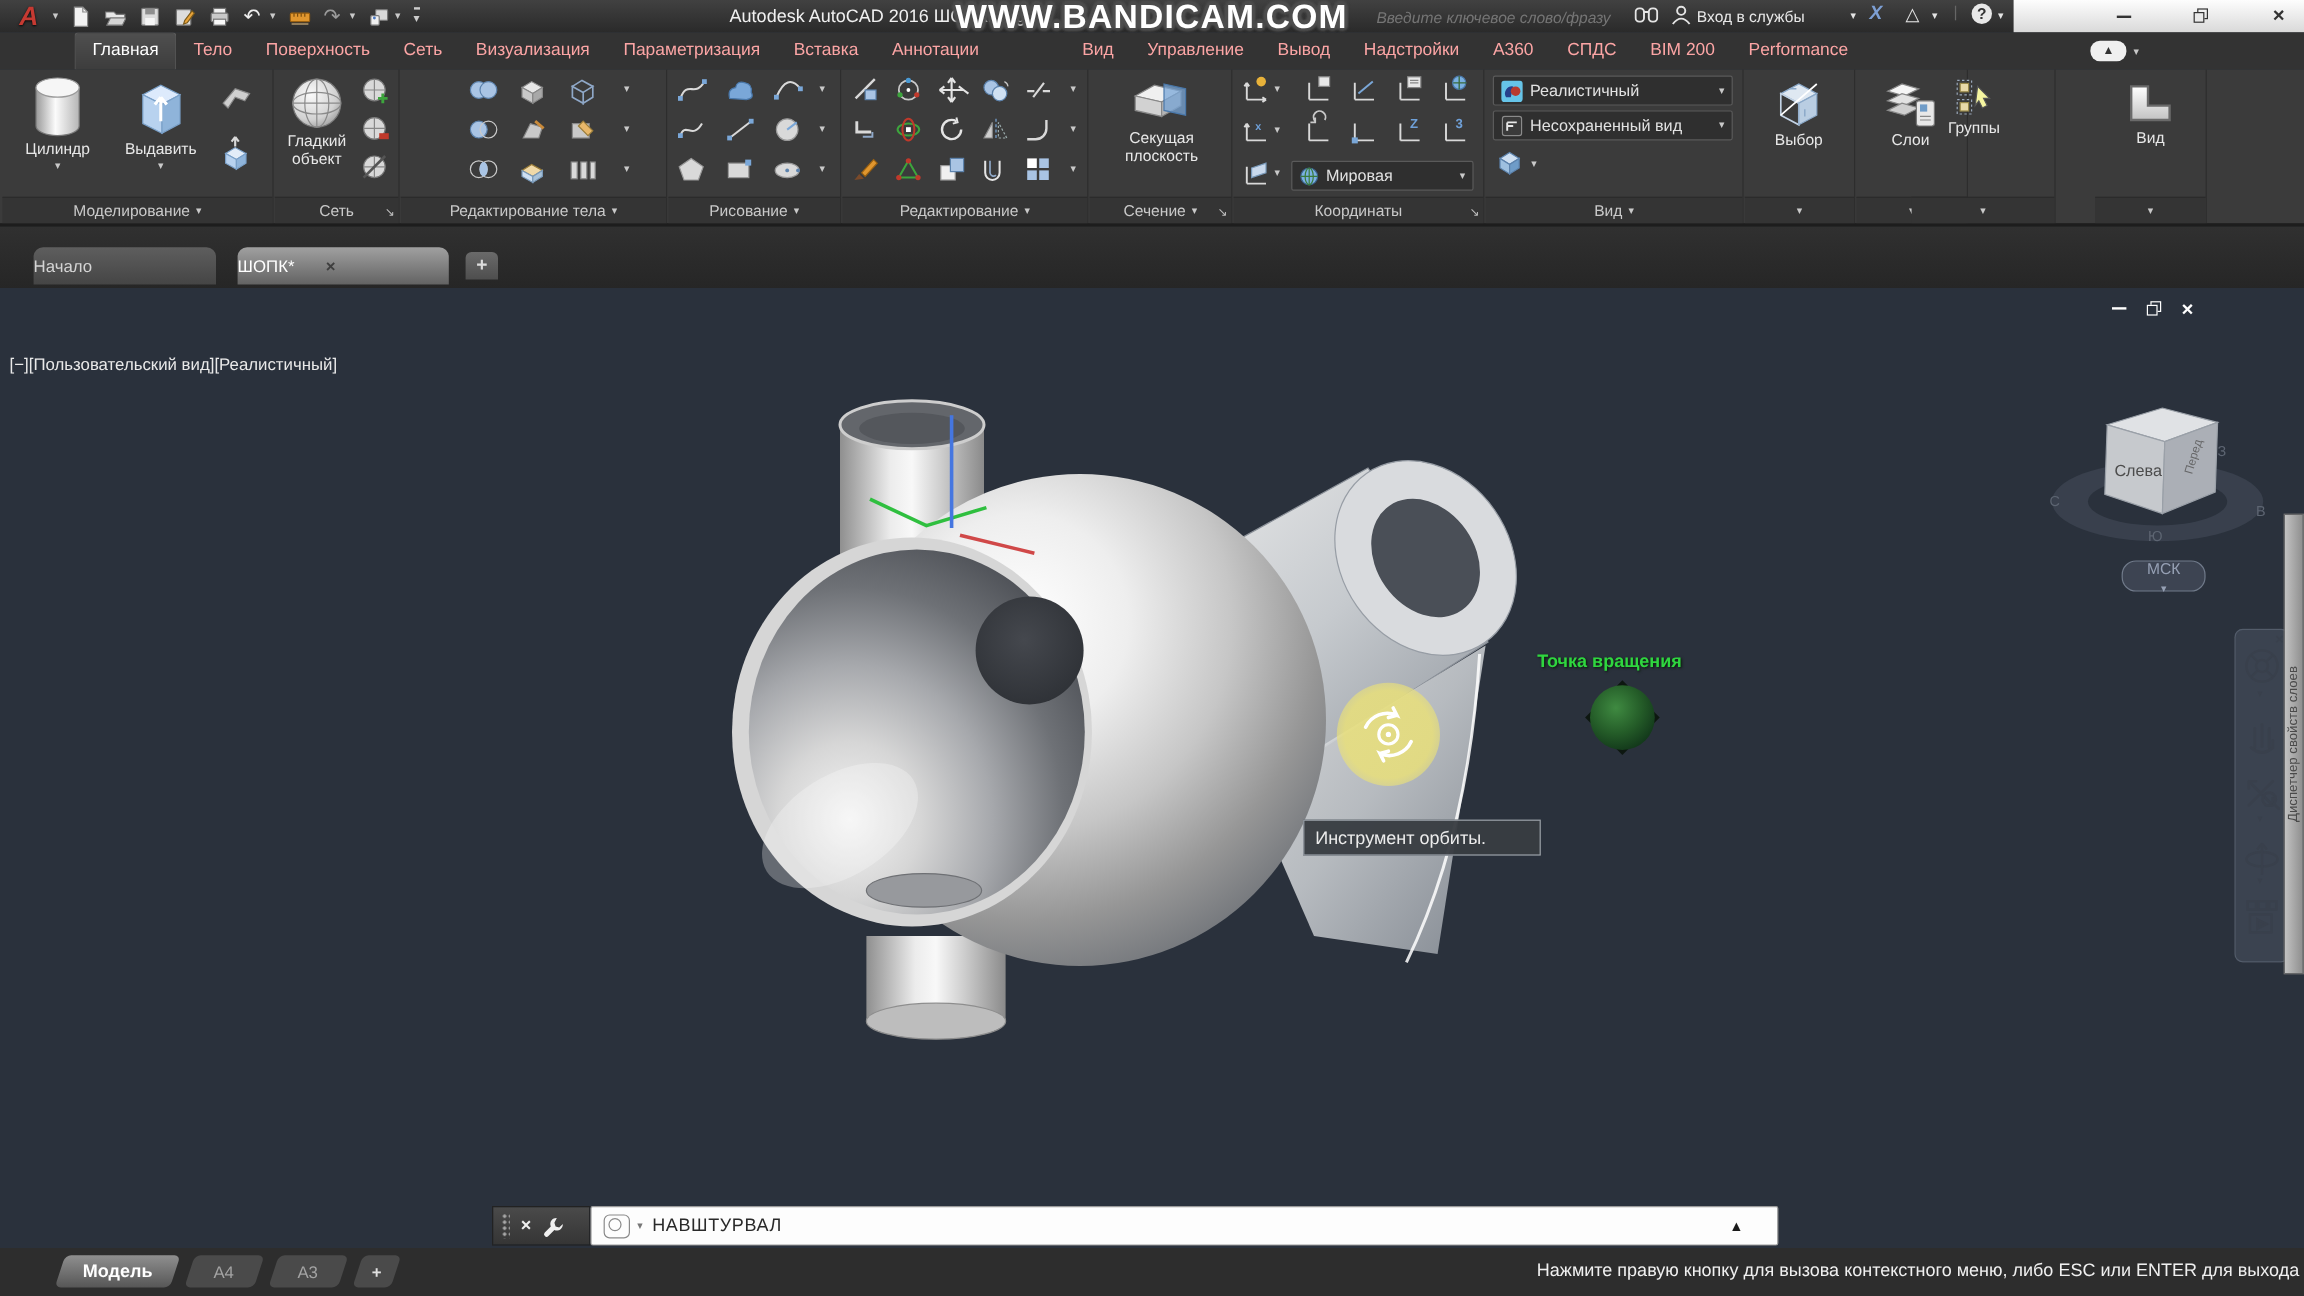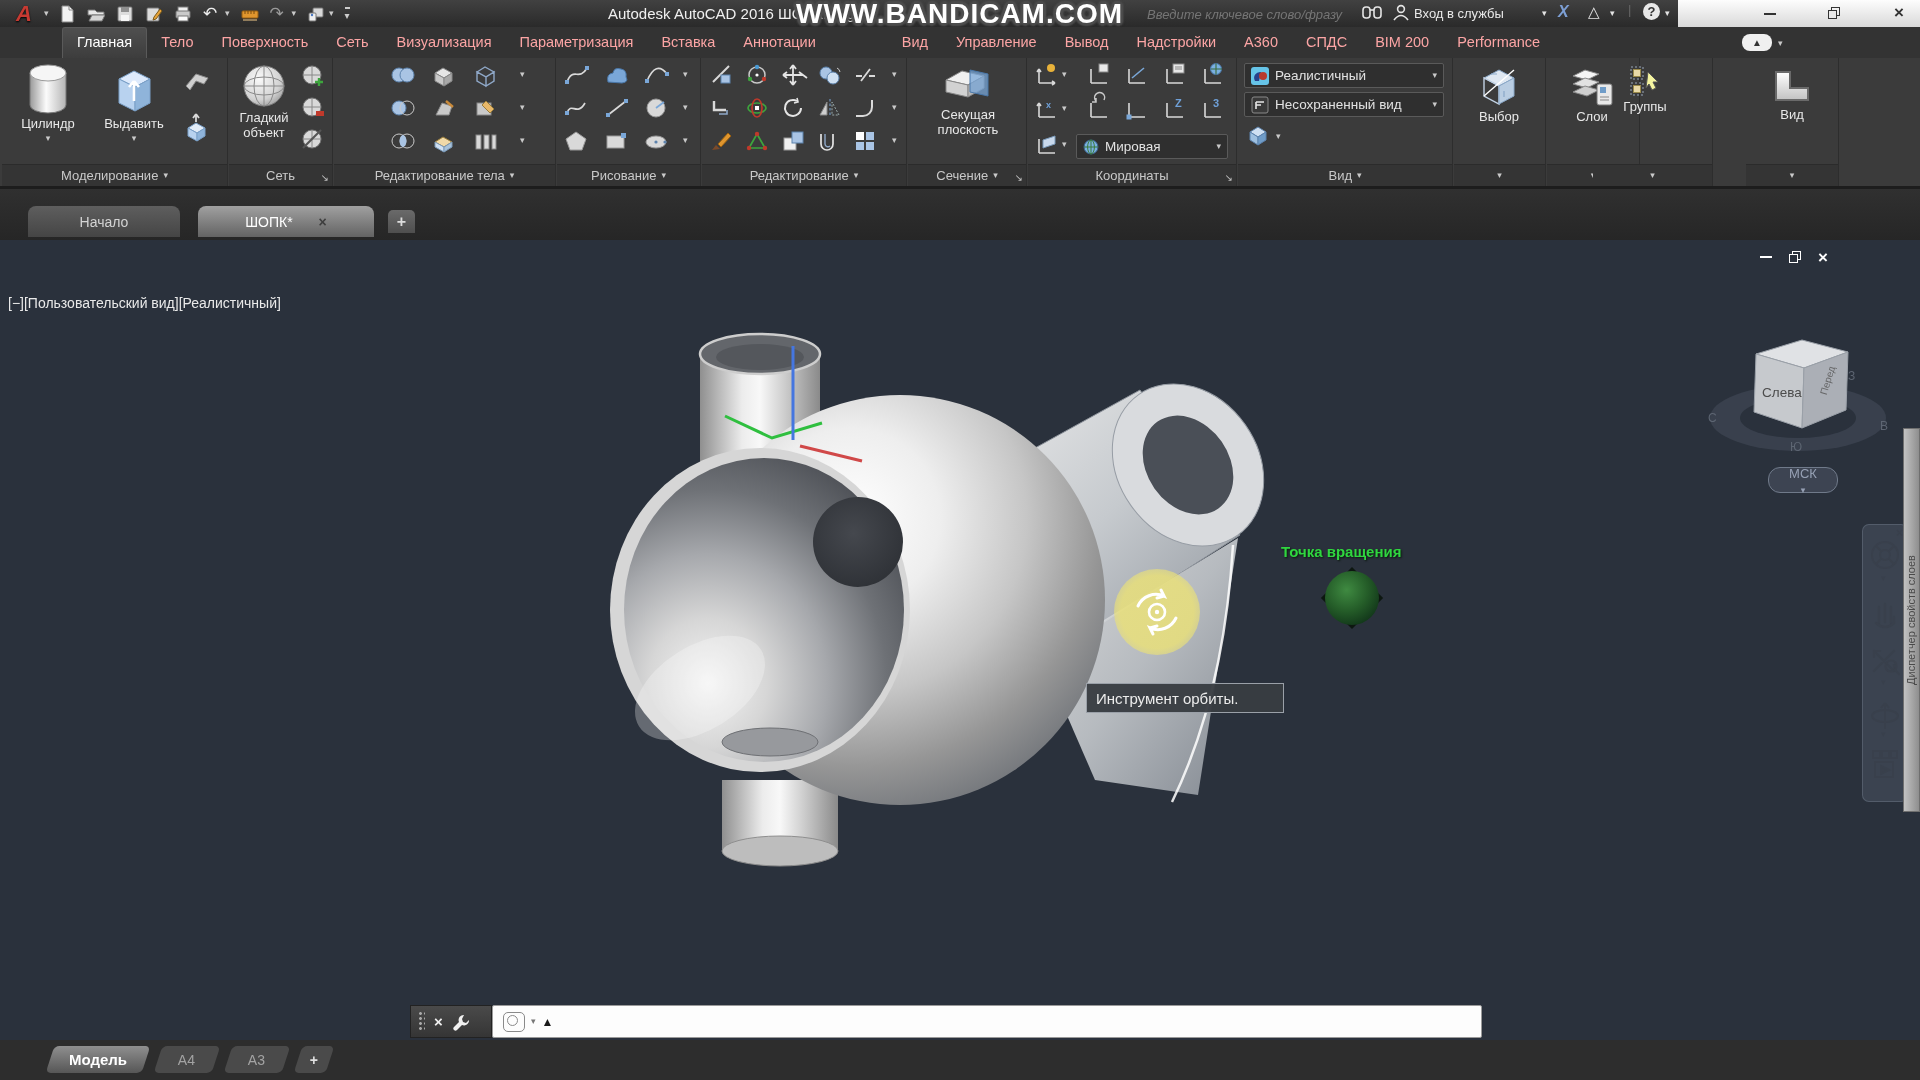--- a/index.html
+++ b/index.html
@@ -45,21 +45,21 @@
   .plabel{position:absolute;bottom:0;left:0;right:0;height:21px;background:#343434;border-top:1px solid #2b2b2b;
     color:#c9c9c9;font-size:13px;display:flex;align-items:center;justify-content:center;gap:5px;}
   .launcher{position:absolute;right:3px;bottom:3px;font-size:10px;color:#bdbdbd;}
   .bigbtn{position:absolute;display:flex;flex-direction:column;align-items:center;gap:2px;color:#e8e8e8;font-size:13px;text-align:center;line-height:1.15;}
   .ddrow{position:absolute;height:25px;background:#2f2f2f;border:1px solid #5a5a5a;border-radius:2px;display:flex;align-items:center;gap:6px;padding:0 6px;box-sizing:border-box;color:#e2e2e2;font-size:13.5px;}
   .ddrow .chev{margin-left:auto;}
   svg text{font-family:"Liberation Sans",sans-serif;}
 
   
   .filetabs{position:absolute;left:0;top:189px;width:1920px;height:51px;background:linear-gradient(#303030,#262626);}
-  .ftab{position:absolute;top:17px;height:31px;border-radius:8px 8px 0 0;display:flex;align-items:center;justify-content:center;font-size:14px;}
+  .ftab{position:absolute;top:17px;height:31px;border-radius:8px 8px 0 0;display:flex;align-items:center;font-size:14px;}
   .ftab-close{margin-left:26px;color:#3e3e3e;font-size:14px;font-weight:bold;}
   .ftab-plus{position:absolute;top:21px;width:27px;height:23px;background:linear-gradient(#6a6a6a,#4e4e4e);border-radius:5px 5px 0 0;
     color:#dcdcdc;font-size:16px;font-weight:bold;display:flex;align-items:center;justify-content:center;}
 
   
   .viewport{position:absolute;left:0;top:240px;width:1920px;height:800px;background:#2a313c;overflow:hidden;}
   .vp-label{position:absolute;left:8px;top:10px;color:#e9e9e9;font-size:14px;margin-top:45px;}
   .vp-ctrls{position:absolute;left:1760px;top:9px;display:flex;gap:17px;color:#fff;align-items:center;height:16px;}
   .pivot-label{position:absolute;left:1281px;top:303px;color:#2fd63f;font-weight:bold;font-size:15px;text-shadow:1px 1px 2px #0b1a0c;}
   .pivot-ball{position:absolute;left:1322px;top:328px;width:60px;height:60px;}
@@ -820,32 +820,34 @@
     <div class="cmd-left">
       <span class="grip"></span>
       <span class="cmd-x">×</span>
       <svg width="18" height="18">
         <path d="M12,2 a5,5 0 0 0 -5,7 L2,14 a2,2 0 0 0 3,3 L10,12 a5,5 0 0 0 7,-5 l-3,3 -3,-1 -1,-3 z" fill="#f0f0f0"></path>
         </svg>
     </div>
     <div class="cmd-field">
       <span class="cmd-icon"></span>
       <span class="chev" style="color:#777;">▾</span>
+      <input class="cmd-input" value="НАВШТУРВАЛ" style="">
       <span class="cmd-up">▲</span>
     </div>
   </div>
 
   <div class="statusbar">
     <div class="stab active" style="left:50px;width:96px;">
       <span>Модель</span>
       </div>
     <div class="stab idle" style="left:158px;width:58px;">
       <span>А4</span>
       </div>
     <div class="stab idle" style="left:228px;width:58px;">
       <span>А3</span>
       </div>
     <div class="stab idle" style="left:298px;width:32px;font-weight:bold;color:#e0e0e0;">
       <span>+</span>
       </div>
+    <div class="hint">Нажмите правую кнопку для вызова контекстного меню, либо ESC или ENTER для выхода</div>
   </div>
 
 </div>
 
 </body></html>

